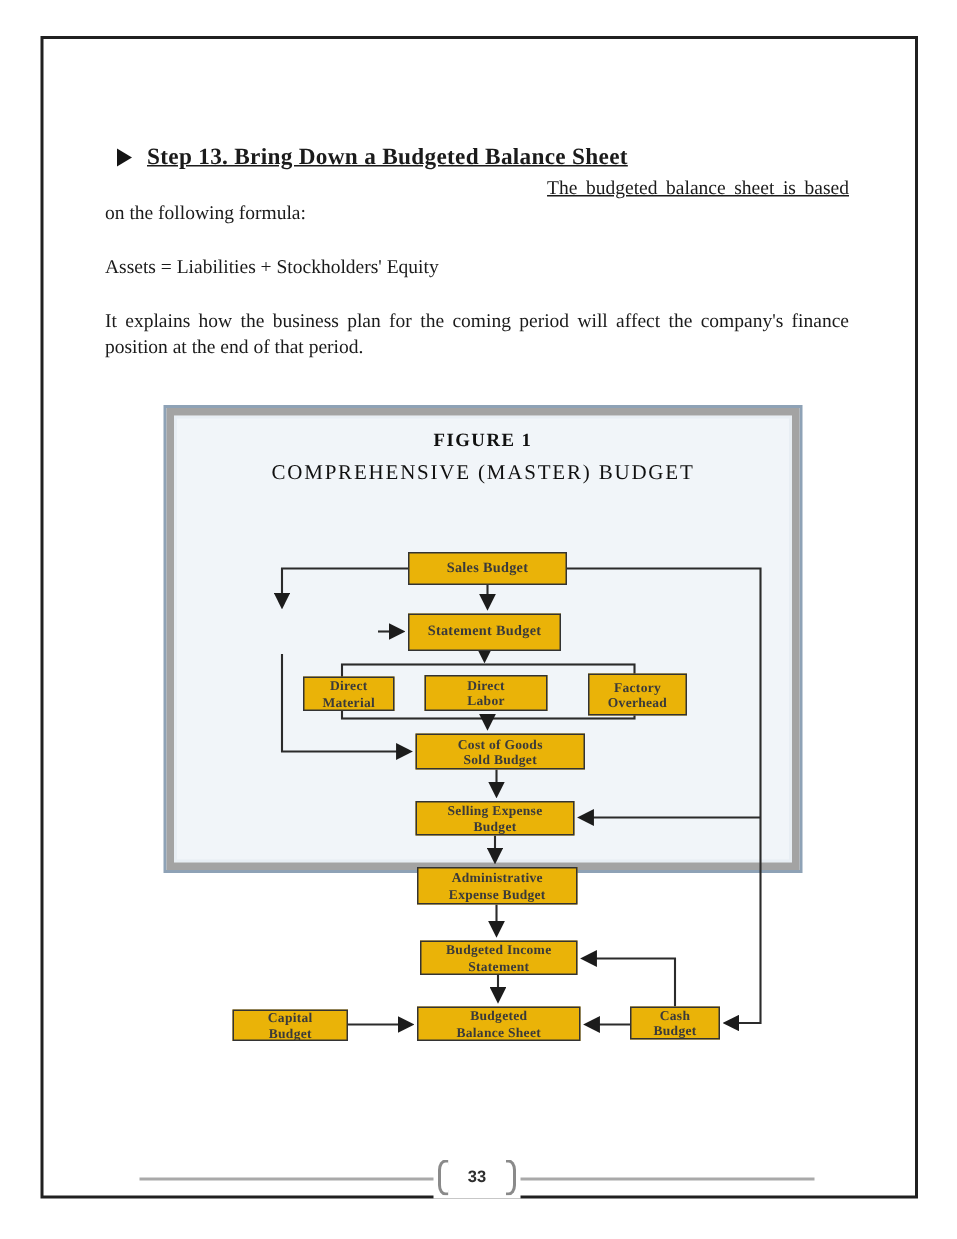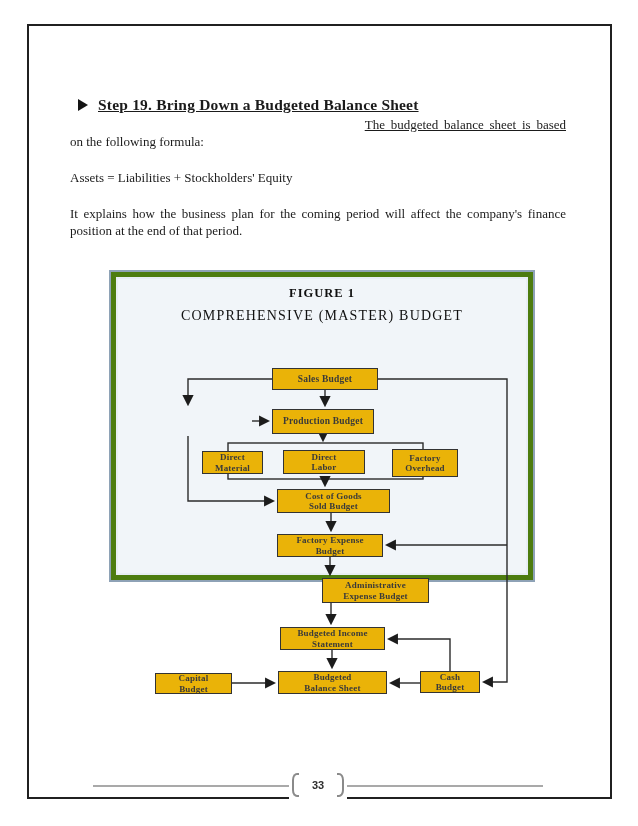--- a/index.html
+++ b/index.html
@@ -16,42 +16,42 @@
   .para{position:absolute;left:70px;width:496px;font-size:13px;line-height:16.5px;overflow:hidden;}
   .p-intro{top:117px;}
   .intro-l1{text-align:right;white-space:nowrap;word-spacing:2.5px;text-decoration:underline;}
   .intro-l2{text-align:left;}
   .p-formula{top:170px;}
   .p-expl{top:206px;}
   .expl-l1{text-align:justify;text-align-last:justify;white-space:nowrap;}
   .expl-l2{text-align:left;}
   
   .figure{position:absolute;left:111px;top:272px;width:422px;height:308px;box-sizing:border-box;
-        border:5px solid #4d7c0f;background:#f1f5f9;
+        border:5px solid #a3a3a3;background:#f1f5f9;
         box-shadow:0 0 0 2px #8ea2b6, inset 0 0 0 2px #e8eef4;}
   .flow{position:absolute;left:0;top:0;width:412px;height:425px;}
   .fig-title{position:absolute;left:0;top:9px;width:412px;text-align:center;
         font-size:12.5px;font-weight:bold;letter-spacing:1px;color:#101010;}
   .fig-subtitle{position:absolute;left:0;top:31px;width:412px;text-align:center;
         font-size:14px;font-weight:normal;letter-spacing:1.2px;color:#101010;}
   .flow svg{position:absolute;left:0;top:0;}
   .node{position:absolute;box-sizing:border-box;background:#eab308;border:1px solid #333333;
         display:flex;align-items:center;justify-content:center;text-align:center;
         font-size:9px;font-weight:bold;color:#3a3a3a;line-height:10.5px;
         letter-spacing:.2px;white-space:pre-line;}
   
   .n-sales{left:156px;top:91px;width:106px;height:22px;font-size:9.5px;}
   .n-desired{left:32px;top:130px;width:104px;height:29px;}
   .n-production{left:156px;top:132px;width:102px;height:25px;font-size:9.5px;}
   .n-dmat{left:86px;top:174px;width:61px;height:23px;}
   .n-dlab{left:167px;top:173px;width:82px;height:24px;}
   .n-fover{left:276px;top:172px;width:66px;height:28px;}
   .n-cogs{left:161px;top:212px;width:113px;height:24px;}
   .n-sell{left:161px;top:257px;width:106px;height:23px;}
-  .n-admin{left:162px;top:301px;width:107px;height:25px;margin-left:44px;}
+  .n-admin{left:162px;top:301px;width:107px;height:25px;}
   .n-income{left:164px;top:350px;width:105px;height:23px;}
   .n-capital{left:39px;top:396px;width:77px;height:21px;}
   .n-balance{left:162px;top:394px;width:109px;height:23px;}
   .n-cash{left:304px;top:394px;width:60px;height:22px;}
   
   .footer-rule{position:absolute;left:93px;top:785px;width:450px;height:2px;background:#a9a9a9;}
   .page-num{position:absolute;left:289px;top:771px;width:58px;height:28px;background:#ffffff;
         display:flex;align-items:center;justify-content:center;gap:13px;}
   .bracket{width:5px;height:20px;border:0 solid #8a8a8a;}
   .bracket-l{border-left-width:2px;border-top-width:2px;border-bottom-width:2px;
@@ -61,21 +61,21 @@
   .num-text{font-family:"Liberation Sans", sans-serif;font-size:11px;font-weight:bold;color:#2e2e2e;}
 </style>
 </head>
 <body>
 
 <div class="page">
   <div class="page-border"></div>
 
   <div class="heading-row">
     <span class="bullet-tri"></span>
-    <span class="heading-text">Step 19. Bring Down a Budgeted Balance Sheet</span>
+    <span class="heading-text">Step 13. Bring Down a Budgeted Balance Sheet</span>
   </div>
 
   <div class="para p-intro">
     <div class="intro-l1">The budgeted balance sheet is based</div>
     <div class="intro-l2">on the following formula:</div>
   </div>
 
   <div class="para p-formula">Assets = Liabilities + Stockholders' Equity</div>
 
   <div class="para p-expl">
@@ -108,30 +108,30 @@
           <path d="M214 280 V297" marker-end="url(#ah)"></path>
           <path d="M215 326 V346" marker-end="url(#ah)"></path>
           <path d="M216 373 V390" marker-end="url(#ah)"></path>
           <path d="M334 394 V362 H273" marker-end="url(#ah)"></path>
           <path d="M116 406 H158" marker-end="url(#ah)"></path>
           <path d="M304 406 H275" marker-end="url(#ah)"></path>
         </g>
       </svg>
 
       <div class="node n-sales">Sales Budget</div>
-      <div class="node n-production">Production Budget</div>
+      <div class="node n-production">Statement Budget</div>
       <div class="node n-dmat">Direct
 Material</div>
       <div class="node n-dlab">Direct
 Labor</div>
       <div class="node n-fover">Factory
 Overhead</div>
       <div class="node n-cogs">Cost of Goods
 Sold Budget</div>
-      <div class="node n-sell">Factory Expense
+      <div class="node n-sell">Selling Expense
 Budget</div>
       <div class="node n-admin">Administrative
 Expense Budget</div>
       <div class="node n-income">Budgeted Income
 Statement</div>
       <div class="node n-capital">Capital
 Budget</div>
       <div class="node n-balance">Budgeted
 Balance Sheet</div>
       <div class="node n-cash">Cash

